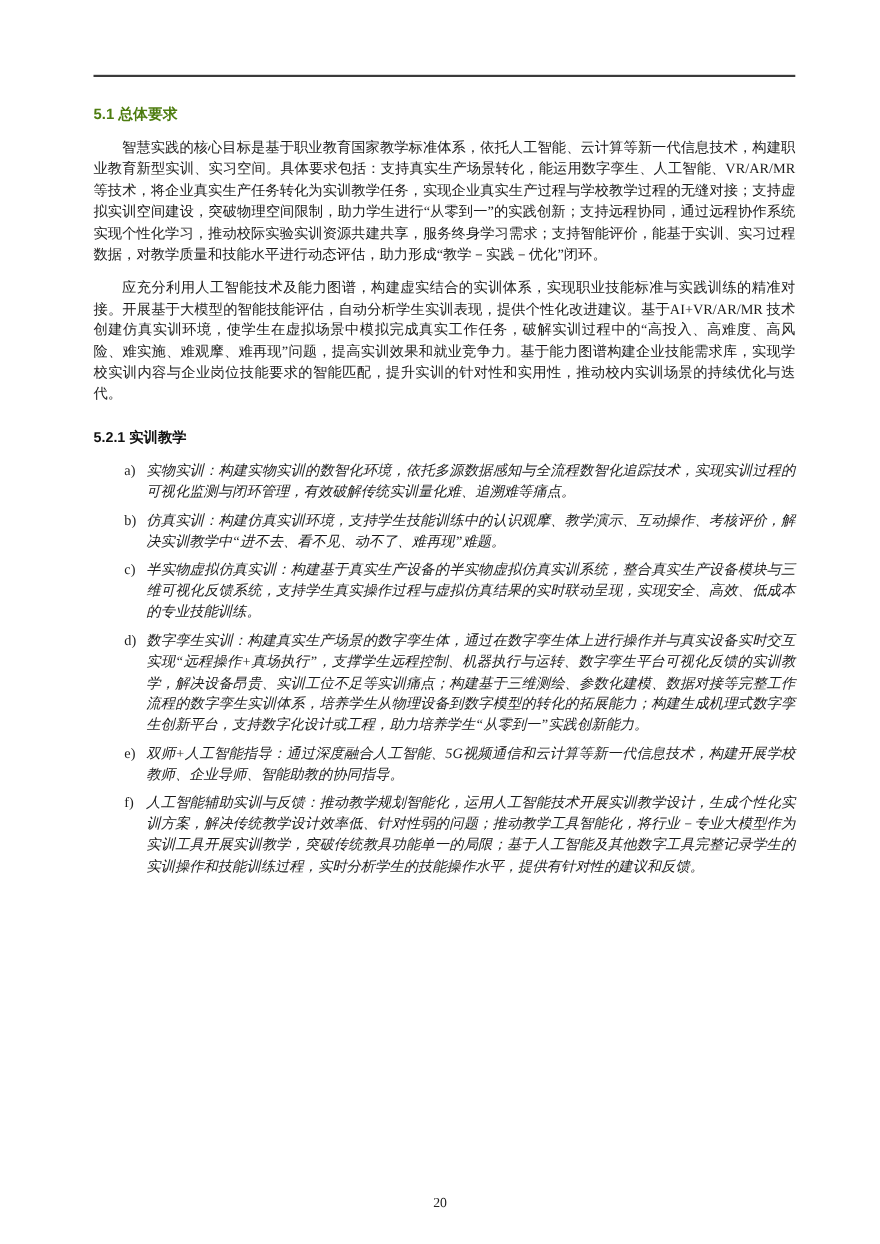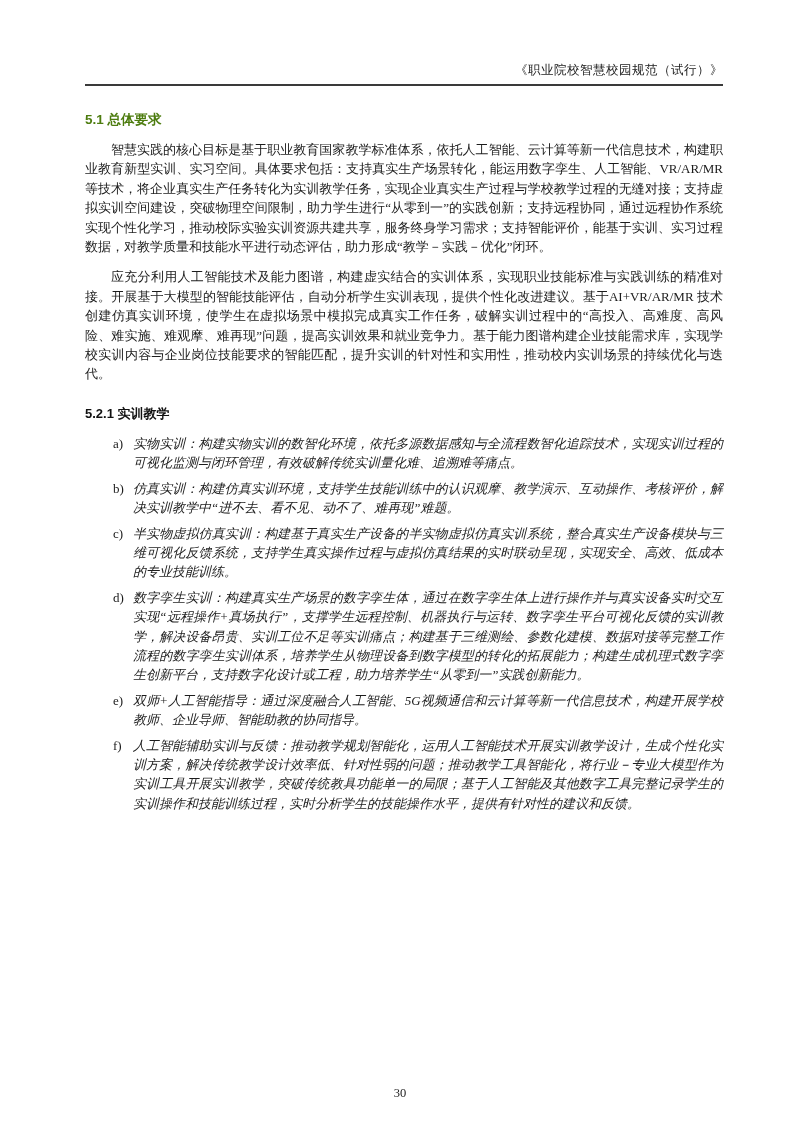--- a/index.html
+++ b/index.html
@@ -83,21 +83,20 @@
     text-align:center;
     font-size:12.5px;
     color:#222;
   }
 </style>
 </head>
 <body>
 
 <div class="page">
 
-  <div class="doc-header">《职业院校智慧校园规范（试行）》</div>
   <div class="header-rule"></div>
 
 
   <div class="h2">5.1  总体要求</div>
   <div class="para">智慧实践的核心目标是基于职业教育国家教学标准体系，依托人工智能、云计算等新一代信息技术，构建职业教育新型实训、实习空间。具体要求包括：支持真实生产场景转化，能运用数字孪生、人工智能、VR/AR/MR 等技术，将企业真实生产任务转化为实训教学任务，实现企业真实生产过程与学校教学过程的无缝对接；支持虚拟实训空间建设，突破物理空间限制，助力学生进行“从零到一”的实践创新；支持远程协同，通过远程协作系统实现个性化学习，推动校际实验实训资源共建共享，服务终身学习需求；支持智能评价，能基于实训、实习过程数据，对教学质量和技能水平进行动态评估，助力形成“教学－实践－优化”闭环。</div>
 
   <div class="para">应充分利用人工智能技术及能力图谱，构建虚实结合的实训体系，实现职业技能标准与实践训练的精准对接。开展基于大模型的智能技能评估，自动分析学生实训表现，提供个性化改进建议。基于AI+VR/AR/MR 技术创建仿真实训环境，使学生在虚拟场景中模拟完成真实工作任务，破解实训过程中的“高投入、高难度、高风险、难实施、难观摩、难再现”问题，提高实训效果和就业竞争力。基于能力图谱构建企业技能需求库，实现学校实训内容与企业岗位技能要求的智能匹配，提升实训的针对性和实用性，推动校内实训场景的持续优化与迭代。</div>
 
   <div class="h3">5.2.1  实训教学</div>
 
@@ -121,15 +120,15 @@
     <div class="li">
       <span class="li-label">e)</span>
       <div class="li-text">双师+人工智能指导：通过深度融合人工智能、5G视频通信和云计算等新一代信息技术，构建开展学校教师、企业导师、智能助教的协同指导。</div>
     </div>
     <div class="li">
       <span class="li-label">f)</span>
       <div class="li-text">人工智能辅助实训与反馈：推动教学规划智能化，运用人工智能技术开展实训教学设计，生成个性化实训方案，解决传统教学设计效率低、针对性弱的问题；推动教学工具智能化，将行业－专业大模型作为实训工具开展实训教学，突破传统教具功能单一的局限；基于人工智能及其他数字工具完整记录学生的实训操作和技能训练过程，实时分析学生的技能操作水平，提供有针对性的建议和反馈。</div>
     </div>
   </div>
 
-  <div class="footer">30</div>
+  <div class="footer">20</div>
 
 </div>
 
 </body></html>

